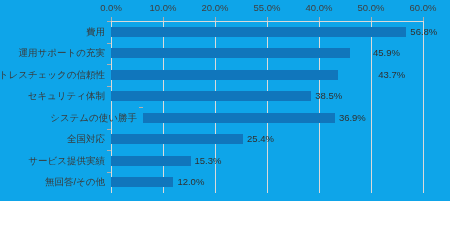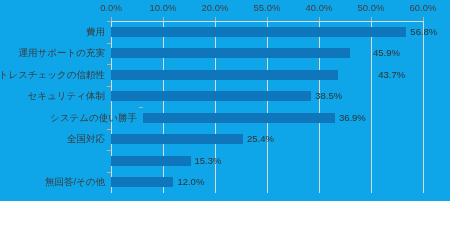--- a/index.html
+++ b/index.html
@@ -188,20 +188,21 @@
         <div class="value-label" style="left: 306.88px;">36.9%</div>
       </div>
       <div class="row" style="top: 107.5px; height: 21.5px;">
         <div class="cat-tick"></div>
         <div class="cat-label">全国対応</div>
         <div class="bar" style="width: 132.08px; background: rgb(16, 118, 188);"></div>
         <div class="value-label" style="left: 247.08px;">25.4%</div>
       </div>
       <div class="row" style="top: 129px; height: 21.5px;">
         <div class="cat-tick"></div>
+        <div class="cat-label">サービス提供実績</div>
         <div class="bar" style="width: 79.56px; background: rgb(16, 118, 188);"></div>
         <div class="value-label" style="left: 194.56px;">15.3%</div>
       </div>
       <div class="row" style="top: 150.5px; height: 21.5px;">
         <div class="cat-tick"></div>
         <div class="cat-label">無回答/その他</div>
         <div class="bar" style="width: 62.4px; background: rgb(16, 118, 188);"></div>
         <div class="value-label" style="left: 177.4px;">12.0%</div>
       </div>
     </div>

